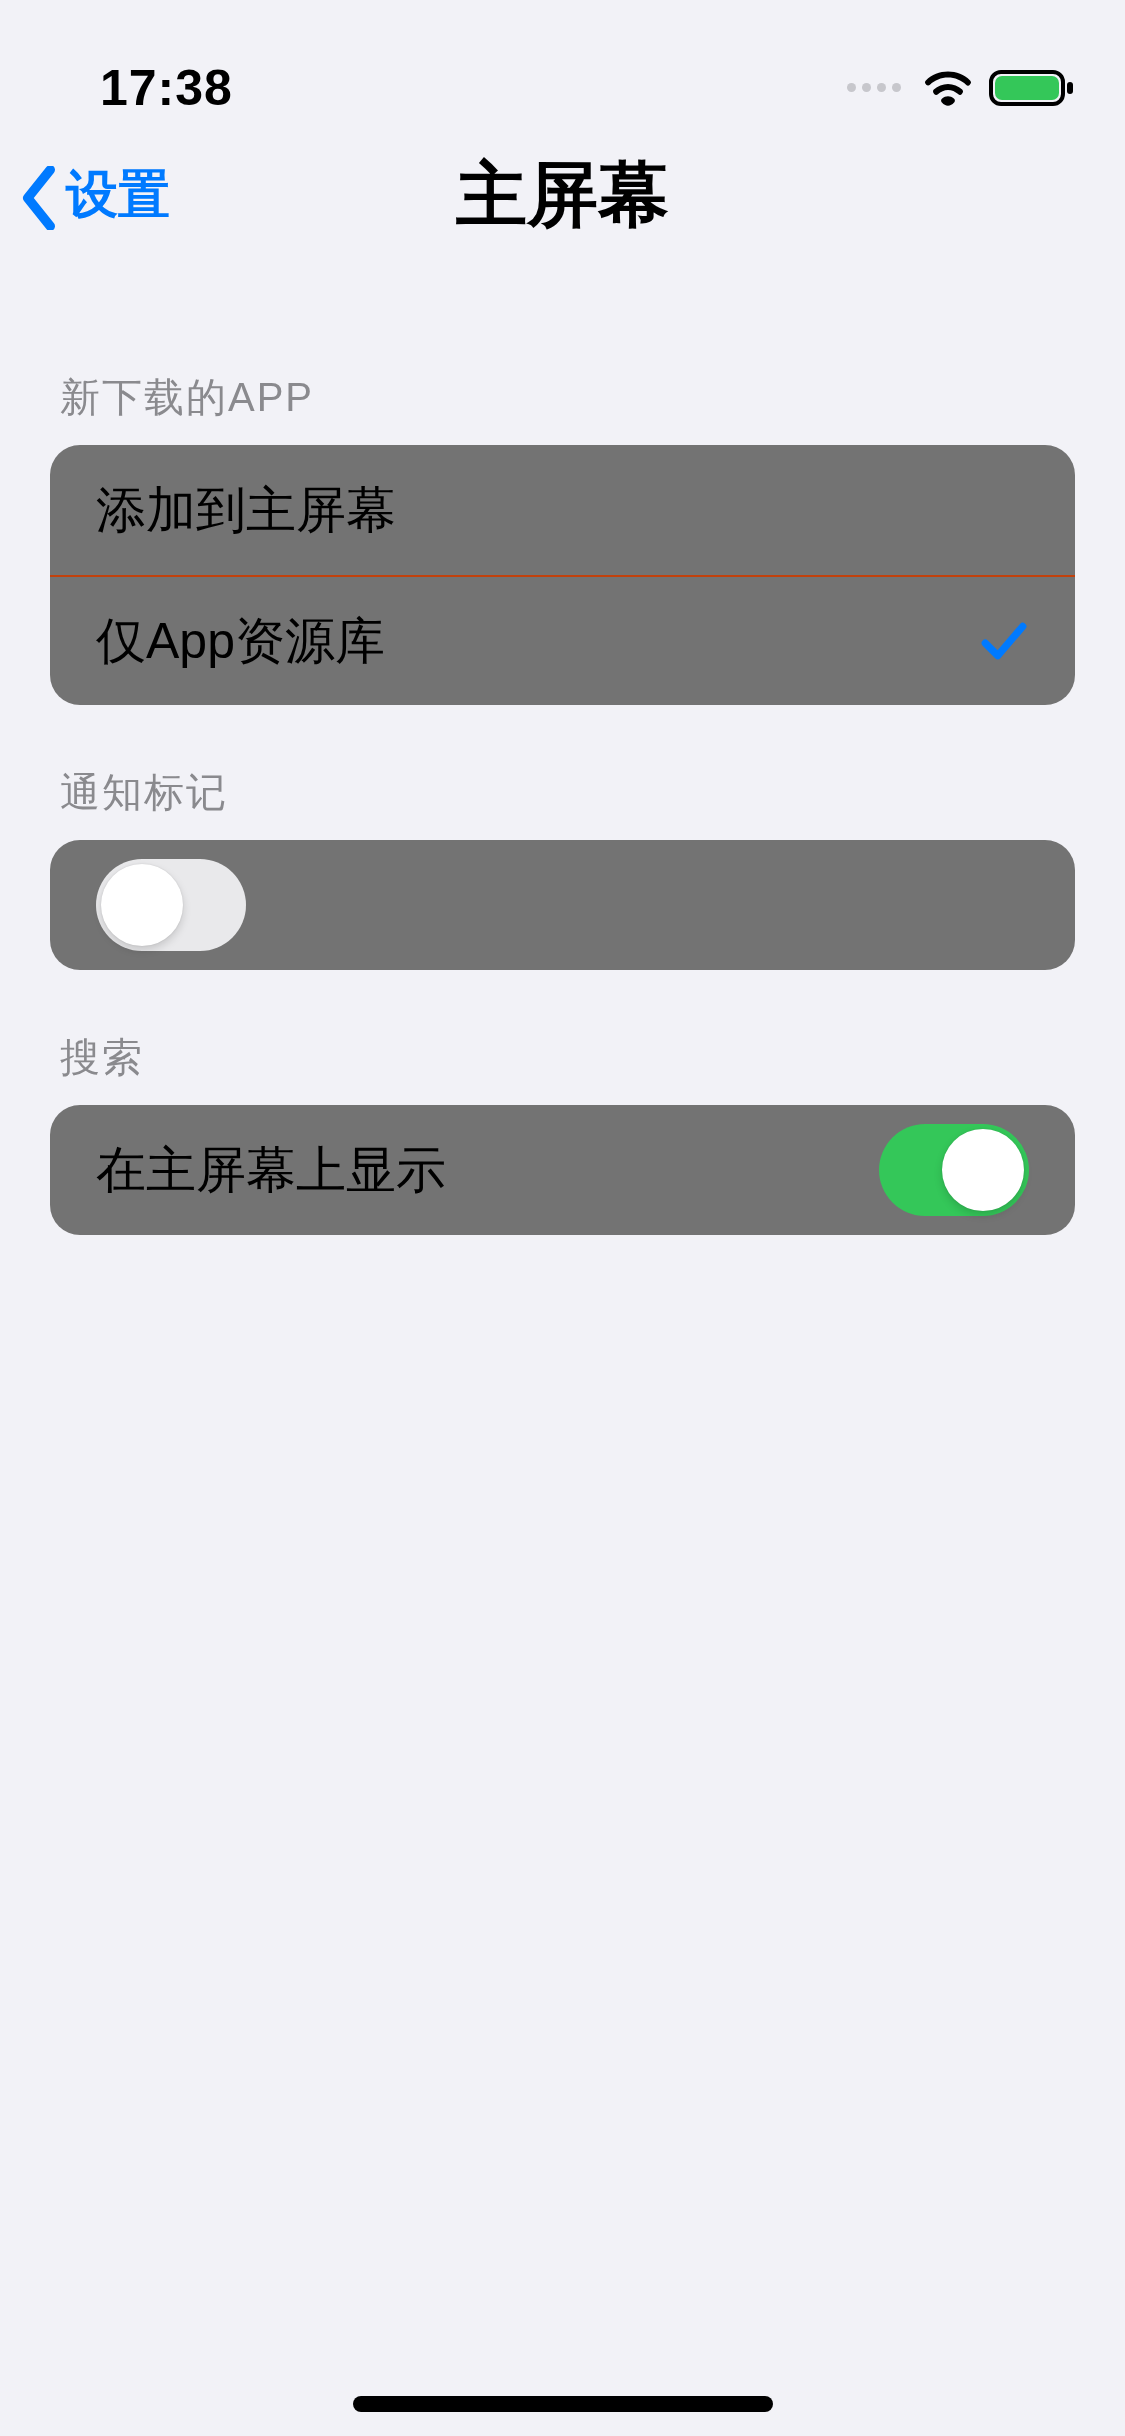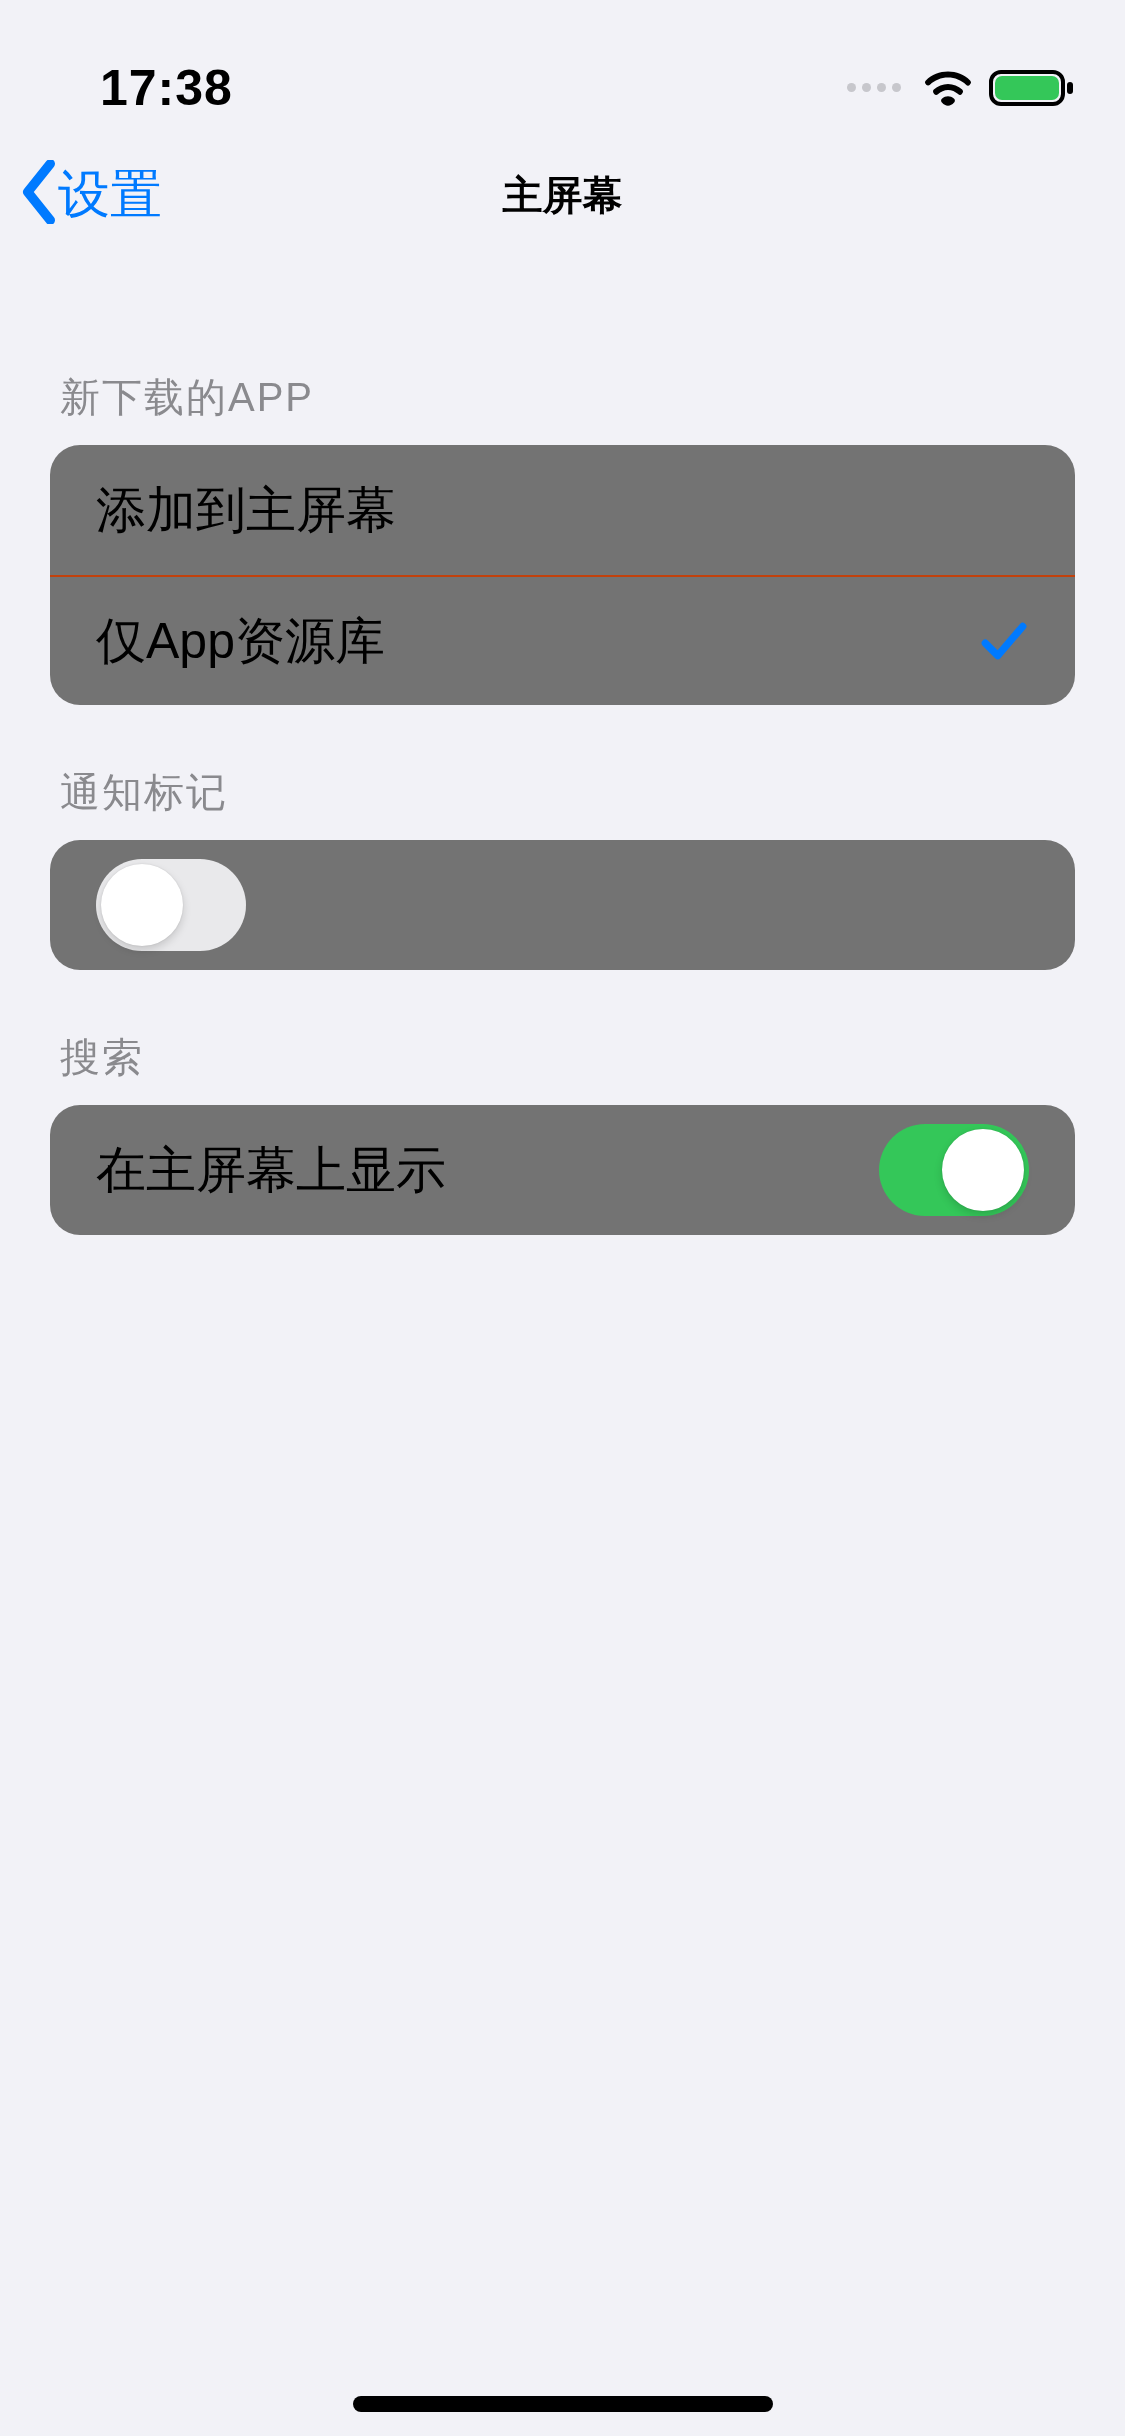--- a/index.html
+++ b/index.html
@@ -48,31 +48,33 @@
     .nav-bar {
       position: relative;
       height: 130px;
       display: flex;
       align-items: center;
     }
     .back-btn {
       position: absolute;
       left: 20px;
       display: flex;
-      align-items: flex-start;
+      align-items: flex-end;
+      gap: 8px;
       color: #007aff;
+      font-weight: bold;
     }
     .chevron-left-icon { width: 38px; height: 64px; }
     .back-label { font-size: 52px; }
     .nav-title {
       position: absolute;
       left: 0;
       right: 0;
       text-align: center;
-      font-size: 40px;
+      font-size: 71px;
       font-weight: 600;
       color: #000;
       pointer-events: none;
     }
 
     
     .section-header {
       padding: 60px 60px 20px 60px;
       font-size: 40px;
       color: #8a8a8e;

